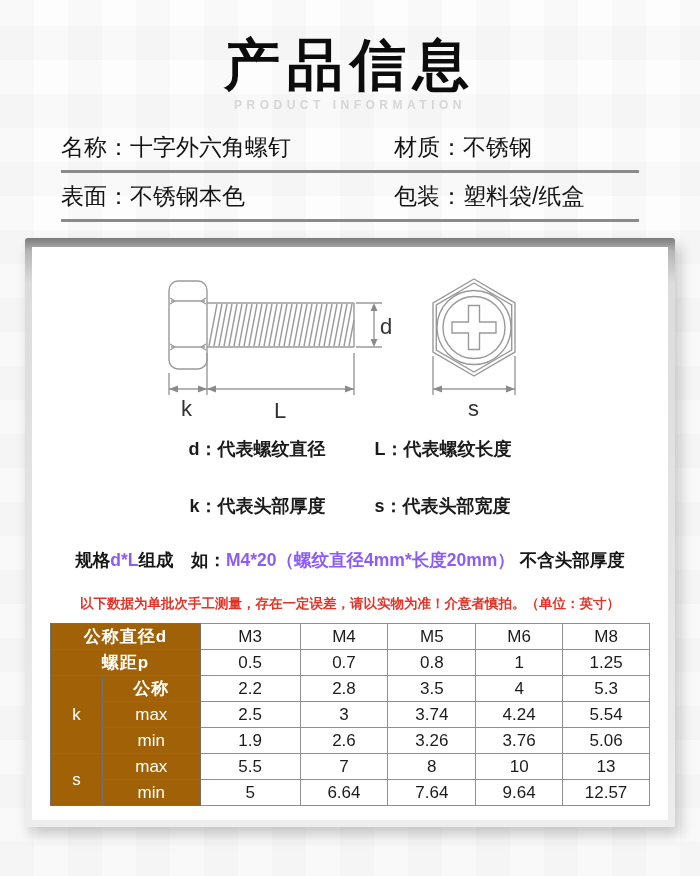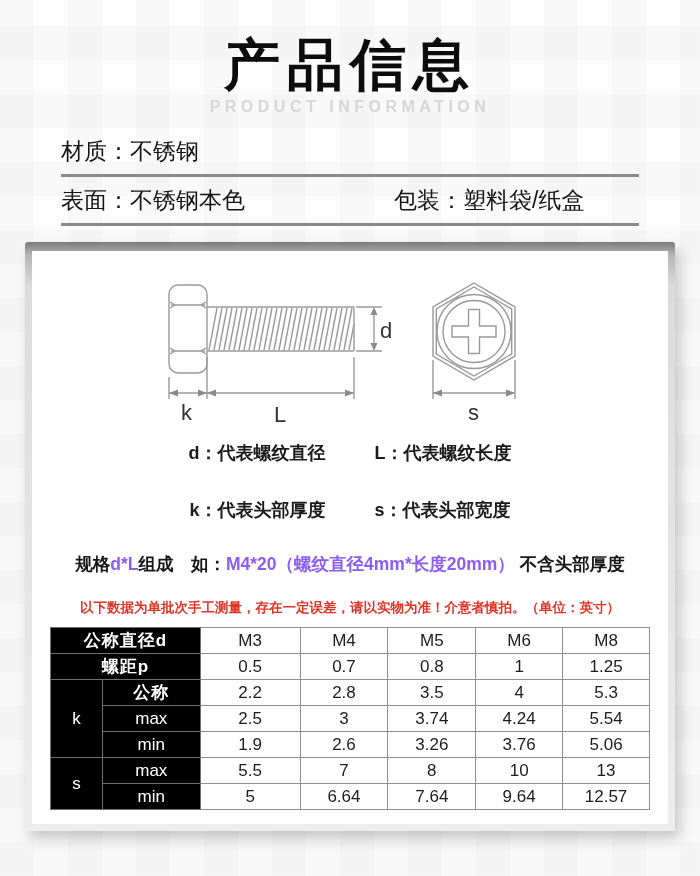--- a/index.html
+++ b/index.html
@@ -16,21 +16,21 @@
       repeating-linear-gradient(0deg, rgba(120,120,120,0.03) 0 34px, transparent 34px 68px),
       repeating-linear-gradient(90deg, rgba(120,120,120,0.03) 0 34px, transparent 34px 68px);
   }
   
   .hdr { text-align:center; padding-top:34px; }
   .hdr-title {
     font-size:56px; font-weight:900; letter-spacing:7px;
     color:#0c0c0c; line-height:62px;
   }
   .hdr-sub {
-    margin-top:2px; font-size:16px; font-weight:bold;
+    margin-top:2px; font-size:12px; font-weight:bold;
     letter-spacing:4.5px; color:#d6d6d6;
   }
   
   .info { width:578px; margin:12px auto 0; }
   .info-row {
     display:flex; align-items:center; height:49px;
     font-size:23px; color:#141414;
     border-bottom:3px solid #8a8a8a;
   }
   .info-cell-left { width:333px; display:flex; }
@@ -71,36 +71,40 @@
     font-size:13.5px; font-weight:bold; color:#e03428;
   }
   
   table.spec-table {
     width:600px; margin:10px auto 0; border-collapse:collapse;
     font-size:17px; text-align:center; color:#1c1c1c;
     border:1px solid #777;
   }
   table.spec-table td { border:1px solid #8f8f8f; height:26px; padding:0 2px; }
   table.spec-table td.dark {
-    background:#000000; color:#ffffff; border-color:#6f6f6f;
+    background:#a16207; color:#ffffff; border-color:#6f6f6f;
   }
   table.spec-table td.zh { font-weight:bold; letter-spacing:1px; }
 </style>
 </head>
 <body>
 
 <div class="page">
 
   <div class="hdr">
     <div class="hdr-title">产品信息</div>
     <div class="hdr-sub">PRODUCT INFORMATION</div>
   </div>
 
   <div class="info">
     <div class="info-row">
+      <div class="info-cell-left">
+        <span class="info-label">名称：</span>
+        <span>十字外六角螺钉</span>
+      </div>
       <div class="info-cell-right">
         <span class="info-label">材质：</span>
         <span>不锈钢</span>
       </div>
     </div>
     <div class="info-row">
       <div class="info-cell-left">
         <span class="info-label">表面：</span>
         <span>不锈钢本色</span>
       </div>

